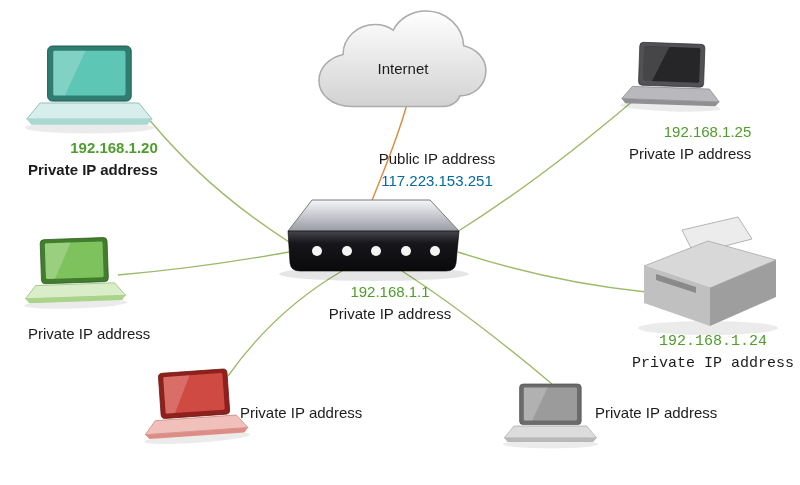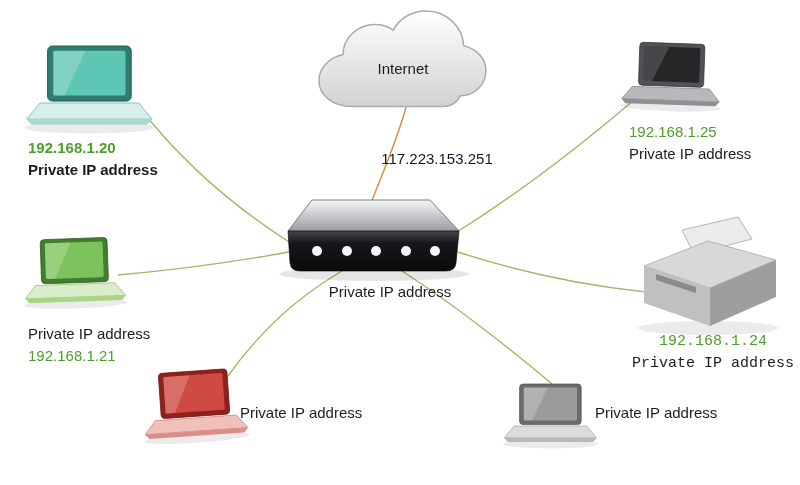--- a/index.html
+++ b/index.html
@@ -1,23 +1,23 @@
 <!DOCTYPE html>
 <html><head>
 <meta charset="utf-8">
 <style>
   * { margin:0; padding:0; box-sizing:border-box; }
   html,body { width:800px; height:485px; background:#ffffff; overflow:hidden; }
   .stage { position:relative; width:800px; height:485px; background:#ffffff;
            font-family:"Liberation Sans", sans-serif; }
   .stage > svg { position:absolute; left:0; top:0; }
-  .lbl { position:absolute; font-size:15px; color:#1c1c1c; white-space:nowrap; line-height:22px; }
+  .lbl { position:absolute; font-size:15px; color:#1c1c1c; white-space:nowrap; line-height:22px;text-align:right; }
   .lbl.center { text-align:center; }
   .ip-green { color:#4f9d2d; }
-  .ip-orange { color:#0f172a;text-align:center; }
+  .ip-orange { color:#0369a1;text-align:center; }
 </style>
 </head>
 <body>
 
 <div class="stage">
 
   <svg width="800" height="485" viewBox="0 0 800 485">
     <defs>
       <linearGradient id="gCloud" x1="0" y1="0" x2="0" y2="1">
         <stop offset="0" stop-color="#ffffff"></stop>
@@ -114,35 +114,36 @@
       <polygon points="74,74 140,46 140,83 74,112" fill="#9e9e9e"></polygon>
       <polygon points="20,60 60,73 60,79 20,66" fill="#8a8a8a"></polygon>
     </g>
   </svg>
 
   <div class="lbl center" style="left:338px; top:58px; width:130px;">
     <div>Internet</div>
   </div>
 
   <div class="lbl center" style="left:362px; top:148px; width:150px;">
+    <div>Public IP address</div>
     <div class="ip-orange">117.223.153.251</div>
   </div>
 
   <div class="lbl center" style="left:306px; top:281px; width:168px;">
+    <div class="ip-green">192.168.1.1</div>
     <div>Private IP address</div>
   </div>
 
   <div class="lbl" style="left:28px; top:137px;font-weight:bold;">
     <div class="ip-green">192.168.1.20</div>
     <div>Private IP address</div>
   </div>
 
   <div class="lbl" style="left:28px; top:323px;">
     <div>Private IP address</div>
-    <div class="ip-green">192.168.1.21</div>
   </div>
 
   <div class="lbl" style="left:240px; top:402px;">
     <div>Private IP address</div>
   </div>
 
   <div class="lbl" style="left:595px; top:402px;">
     <div>Private IP address</div>
   </div>
 

